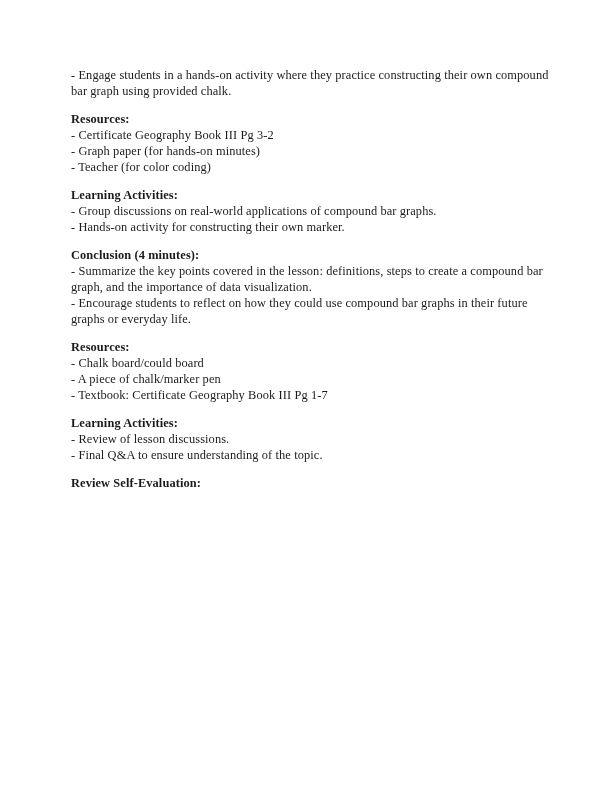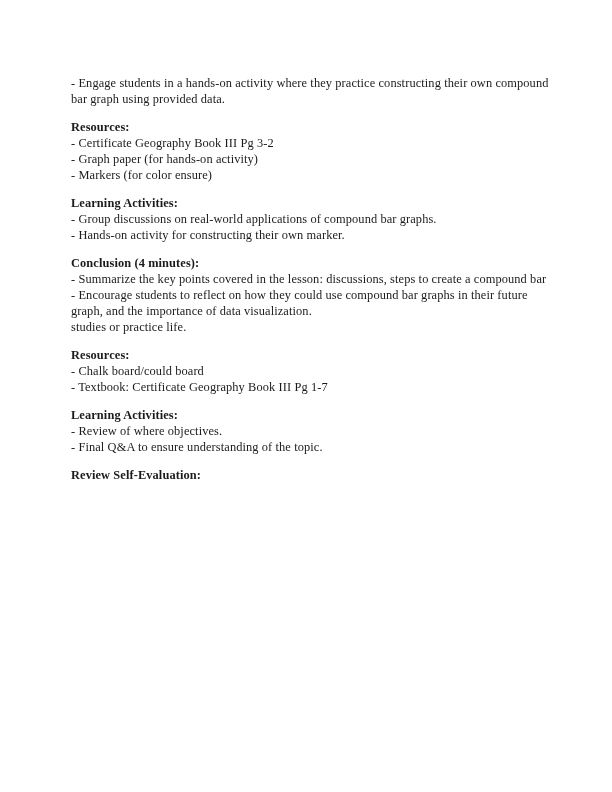--- a/index.html
+++ b/index.html
@@ -17,21 +17,21 @@
     font-size: 12.4px;
     color: #1b1b1b;
   }
   .content {
     position: absolute;
     left: 71px;
     top: 67px;
     width: 470px;
   }
   .block {
-    margin: 8px 0 12px 0;
+    margin: 0 0 12px 0;
     font-family: Liberation Serif, serif;
   }
   .block:last-child {
     margin-bottom: 0;
   }
   .line {
     line-height: 16px;
     white-space: nowrap;
     letter-spacing: 0.1px;
   }
@@ -40,53 +40,54 @@
   }
 </style>
 </head>
 <body>
 
 <div class="page">
   <div class="content">
 
     <div class="block">
       <div class="line">- Engage students in a hands-on activity where they practice constructing their own compound</div>
-      <div class="line">bar graph using provided data.</div>
+      <div class="line">bar graph using provided chalk.</div>
     </div>
 
     <div class="block">
       <div class="line heading">Resources:</div>
       <div class="line">- Certificate Geography Book III Pg 3-2</div>
-      <div class="line">- Graph paper (for hands-on activity)</div>
-      <div class="line">- Markers (for color ensure)</div>
+      <div class="line">- Graph paper (for hands-on minutes)</div>
+      <div class="line">- Teacher (for color coding)</div>
     </div>
 
     <div class="block">
       <div class="line heading">Learning Activities:</div>
       <div class="line">- Group discussions on real-world applications of compound bar graphs.</div>
       <div class="line">- Hands-on activity for constructing their own marker.</div>
     </div>
 
     <div class="block">
       <div class="line heading">Conclusion (4 minutes):</div>
-      <div class="line">- Summarize the key points covered in the lesson: discussions, steps to create a compound bar</div>
+      <div class="line">- Summarize the key points covered in the lesson: definitions, steps to create a compound bar</div>
+      <div class="line">graph, and the importance of data visualization.</div>
       <div class="line">- Encourage students to reflect on how they could use compound bar graphs in their future</div>
-      <div class="line">graph, and the importance of data visualization.</div>
-      <div class="line">studies or practice life.</div>
+      <div class="line">graphs or everyday life.</div>
     </div>
 
     <div class="block">
       <div class="line heading">Resources:</div>
       <div class="line">- Chalk board/could board</div>
+      <div class="line">- A piece of chalk/marker pen</div>
       <div class="line">- Textbook: Certificate Geography Book III Pg 1-7</div>
     </div>
 
     <div class="block">
       <div class="line heading">Learning Activities:</div>
-      <div class="line">- Review of where objectives.</div>
+      <div class="line">- Review of lesson discussions.</div>
       <div class="line">- Final Q&amp;A to ensure understanding of the topic.</div>
     </div>
 
     <div class="block">
       <div class="line heading">Review Self-Evaluation:</div>
     </div>
 
   </div>
 </div>
 

